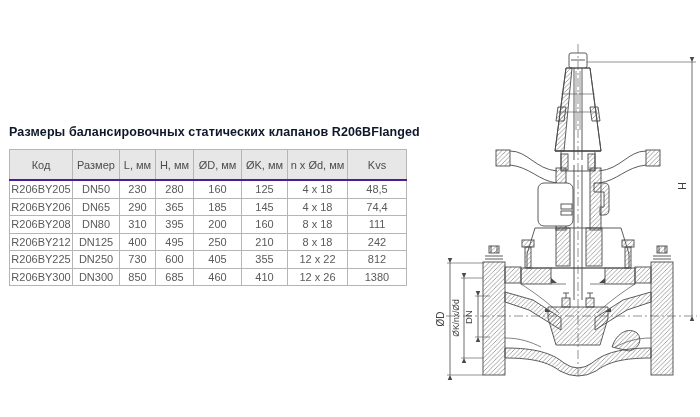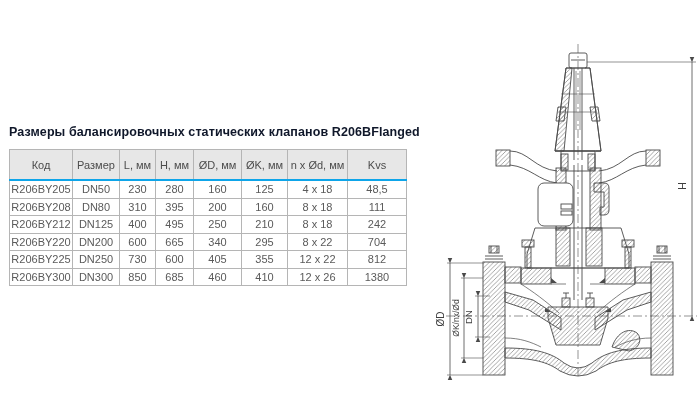--- a/index.html
+++ b/index.html
@@ -15,21 +15,21 @@
     position:absolute;left:9px;top:149px;width:397px;
     border-collapse:collapse;table-layout:fixed;
     font-size:11px;color:#5a5a5a;
   }
   table.dim-table th, table.dim-table td{
     border:1px solid #b5b5b5;text-align:center;vertical-align:middle;
     padding:0;font-weight:normal;overflow:hidden;white-space:nowrap;
   }
   table.dim-table th{
     height:29px;background:#e7e7e7;color:#4c4c4c;
-    border-bottom:2px solid #0ea5e9;
+    border-bottom:2px solid #4c1d95;
     margin-left:48px;
   }
   table.dim-table td{height:16.5px;}
   .drawing{position:absolute;left:428px;top:28px;}
   svg text{font-family:"Liberation Sans", sans-serif;fill:#3f3f3f;}
 </style>
 </head>
 <body>
 
 <div class="page-title">Размеры балансировочных статических клапанов R206BFlanged</div>
@@ -62,48 +62,48 @@
         <td>R206BY205</td>
         <td>DN50</td>
         <td>230</td>
         <td>280</td>
         <td>160</td>
         <td>125</td>
         <td>4 x 18</td>
         <td>48,5</td>
       </tr>
       <tr>
+        <td>R206BY206</td>
+        <td>DN65</td>
+        <td>290</td>
+        <td>365</td>
+        <td>185</td>
+        <td>145</td>
+        <td>4 x 18</td>
+        <td>74,4</td>
+      </tr>
+      <tr>
         <td>R206BY208</td>
         <td>DN80</td>
         <td>310</td>
         <td>395</td>
         <td>200</td>
         <td>160</td>
         <td>8 x 18</td>
         <td>111</td>
       </tr>
       <tr>
         <td>R206BY212</td>
         <td>DN125</td>
         <td>400</td>
         <td>495</td>
         <td>250</td>
         <td>210</td>
         <td>8 x 18</td>
         <td>242</td>
-      </tr>
-      <tr>
-        <td>R206BY220</td>
-        <td>DN200</td>
-        <td>600</td>
-        <td>665</td>
-        <td>340</td>
-        <td>295</td>
-        <td>8 x 22</td>
-        <td>704</td>
       </tr>
       <tr>
         <td>R206BY225</td>
         <td>DN250</td>
         <td>730</td>
         <td>600</td>
         <td>405</td>
         <td>355</td>
         <td>12 x 22</td>
         <td>812</td>

